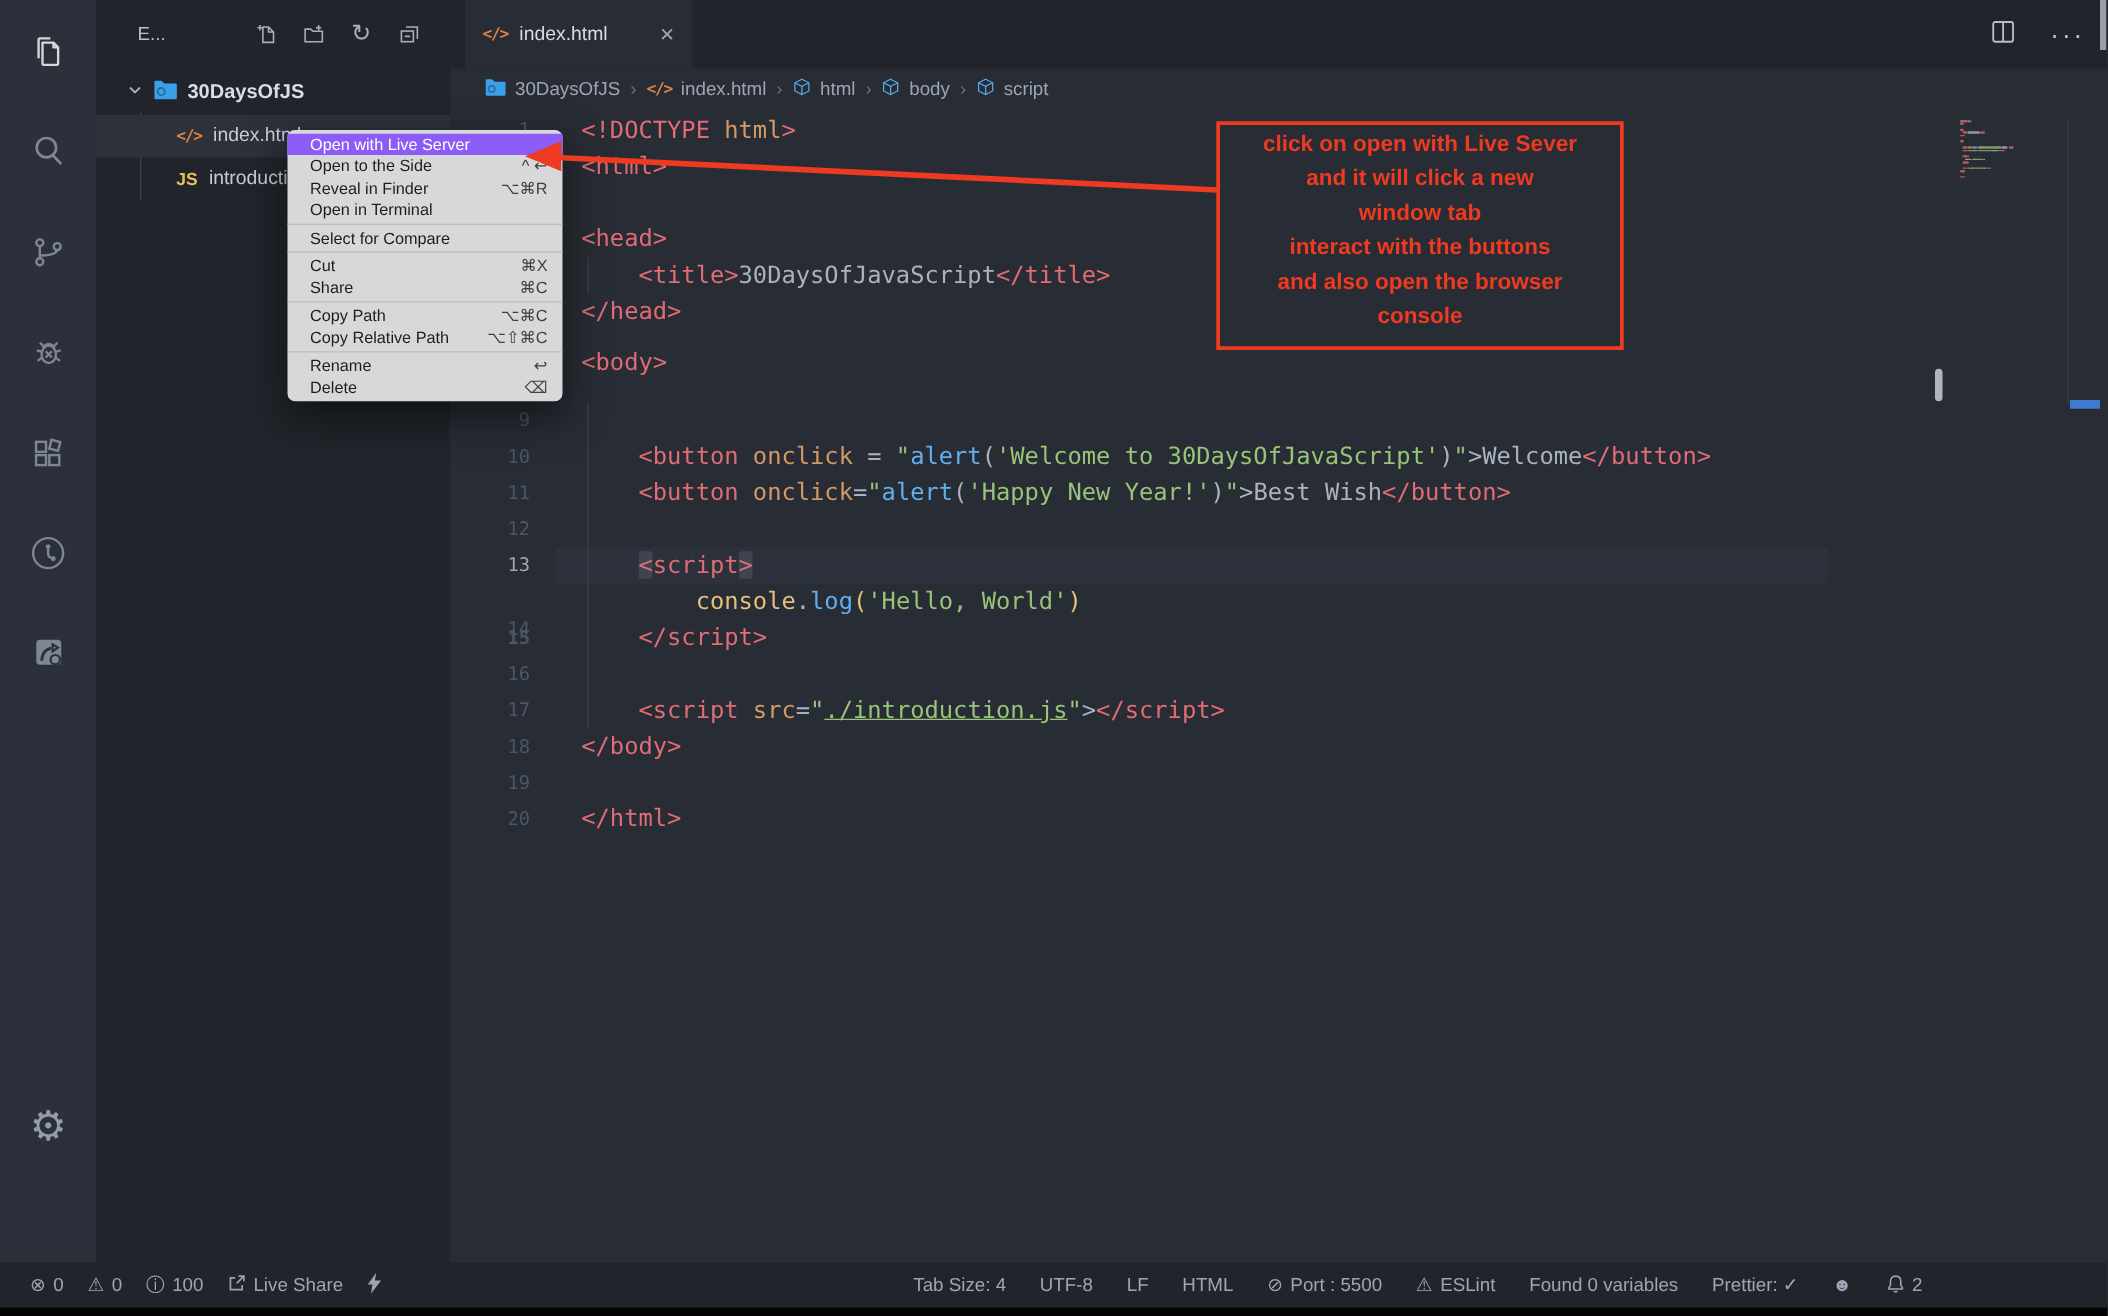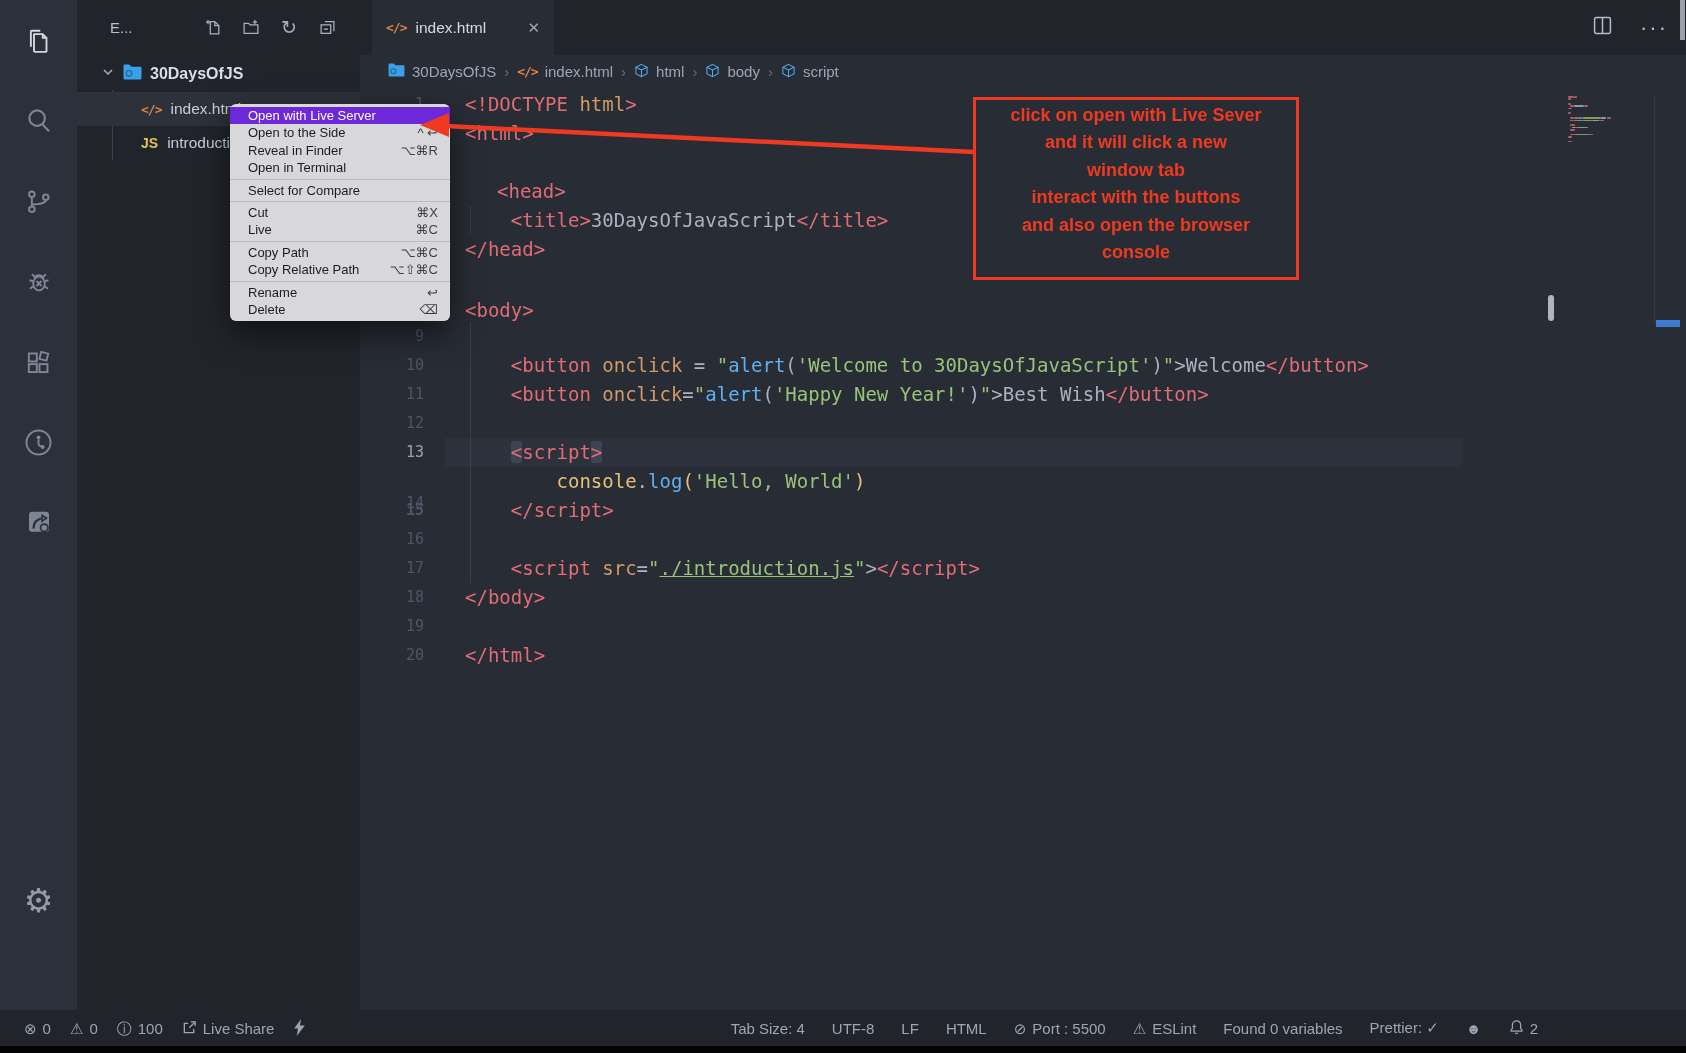--- a/index.html
+++ b/index.html
@@ -56,21 +56,21 @@
   .blue-marker{position:absolute;left:1296px;top:232px;width:24px;height:7px;background:#3d7bd2}
   .scroll-deco-a{position:absolute;left:1188px;top:207px;width:6px;height:26px;background:#c7ced9;border-radius:3px;opacity:.85}
   .scroll-deco-b{position:absolute;left:1680px;top:0;width:5px;height:40px;background:#b9bfca;opacity:.8;z-index:9}
 
   
   .menu{position:absolute;left:230px;top:104px;width:220px;background:#d8d8da;border-radius:6px;
         padding:3px 0;box-shadow:0 12px 32px rgba(0,0,0,.55);font-size:13px;color:#1d1d1f;z-index:6}
   .menu-item{height:17.4px;line-height:17.4px;padding:0 12px 0 18px;display:flex;cursor:pointer}
   .menu-item .lbl{flex:1;white-space:nowrap}
   .menu-item .sc{color:#3f3f43;white-space:nowrap}
-  .menu-item.sel{background:#6d28d9;color:#fff}
+  .menu-item.sel{background:#8b5cf6;color:#fff}
   .menu-div{height:1px;background:#bbbbbe;margin:2px 0}
 
   
   .redbox{position:absolute;left:973px;top:97px;width:326px;height:183px;border:3px solid var(--red);z-index:7;padding-top:2px}
   .redbox div{text-align:center;color:var(--red);font-size:18px;line-height:27.4px;font-weight:bold}
   .arrow-svg{position:absolute;left:0;top:0;width:1686px;height:1053px;z-index:8;pointer-events:none;color:var(--red)}
 
   
   .status-bar{position:absolute;left:0;top:1010px;width:1686px;height:36px;background:#21252b;color:#9da5b4;
               font-size:15px;display:flex;align-items:center;justify-content:space-between;
@@ -321,28 +321,28 @@
       </div>
     <div class="ruler-line"></div>
     <div class="blue-marker"></div>
     <div class="scroll-deco-a"></div>
   <div class="num" style="top: 2px;">1</div>
       <div class="code-line" style="top: 2px;"><span class="tag">&lt;!DOCTYPE </span><span class="attr">html</span><span class="tag">&gt;</span></div>
       <div class="num" style="top: 31px;">2</div>
       <div class="code-line" style="top: 31px;"><span class="tag">&lt;html&gt;</span></div>
       <div class="num" style="top: 60px;">3</div>
       <div class="num" style="top: 89px;">4</div>
-      <div class="code-line" style="top: 89px; margin-left: 32px;"><span class="tag">&lt;head&gt;</span></div>
+      <div class="code-line" style="top: 89px;"><span class="tag">&lt;head&gt;</span></div>
       <div class="num" style="top: 118px;">5</div>
       <div class="code-line" style="top: 118px;"><span class="plain">    </span><span class="tag">&lt;title&gt;</span><span class="plain">30DaysOfJavaScript</span><span class="tag">&lt;/title&gt;</span></div>
       <div class="num" style="top: 147px;">6</div>
       <div class="code-line" style="top: 147px;"><span class="tag">&lt;/head&gt;</span></div>
       <div class="num" style="top: 176px;">7</div>
       <div class="num" style="top: 205px;">8</div>
-      <div class="code-line" style="top: 208px;"><span class="tag">&lt;body&gt;</span></div>
+      <div class="code-line" style="top: 188px;"><span class="tag">&lt;body&gt;</span></div>
       <div class="num" style="top: 234px;">9</div>
       <div class="num" style="top: 263px;">10</div>
       <div class="code-line" style="top: 263px;"><span class="plain">    </span><span class="tag">&lt;button</span><span class="attr"> onclick</span><span class="plain"> = </span><span class="str">"</span><span class="fn">alert</span><span class="plain">(</span><span class="str">'Welcome to 30DaysOfJavaScript'</span><span class="plain">)</span><span class="str">"</span><span class="plain">&gt;Welcome</span><span class="tag">&lt;/button&gt;</span></div>
       <div class="num" style="top: 292px;">11</div>
       <div class="code-line" style="top: 292px;"><span class="plain">    </span><span class="tag">&lt;button</span><span class="attr"> onclick</span><span class="plain">=</span><span class="str">"</span><span class="fn">alert</span><span class="plain">(</span><span class="str">'Happy New Year!'</span><span class="plain">)</span><span class="str">"</span><span class="plain">&gt;Best Wish</span><span class="tag">&lt;/button&gt;</span></div>
       <div class="num" style="top: 321px;">12</div>
       <div class="num on" style="top: 350px;">13</div>
       <div class="code-line" style="top: 350px;"><span class="plain">    </span><span class="tag brk">&lt;</span><span class="tag">script</span><span class="tag brk">&gt;</span></div>
       <div class="num" style="top: 401px;">14</div>
       <div class="code-line" style="top: 379px;"><span class="plain">        </span><span class="yel">console</span><span class="plain">.</span><span class="fn">log</span><span class="yel">(</span><span class="str">'Hello, World'</span><span class="yel">)</span></div>
@@ -379,21 +379,21 @@
     <div class="menu-div"></div>
     <div class="menu-item">
       <span class="lbl">Select for Compare</span>
     </div>
     <div class="menu-div"></div>
     <div class="menu-item">
       <span class="lbl">Cut</span>
       <span class="sc">⌘X</span>
     </div>
     <div class="menu-item">
-      <span class="lbl">Live</span>
+      <span class="lbl">Share</span>
       <span class="sc">⌘C</span>
     </div>
     <div class="menu-div"></div>
     <div class="menu-item">
       <span class="lbl">Copy Path</span>
       <span class="sc">⌥⌘C</span>
     </div>
     <div class="menu-item">
       <span class="lbl">Copy Relative Path</span>
       <span class="sc">⌥⇧⌘C</span>

